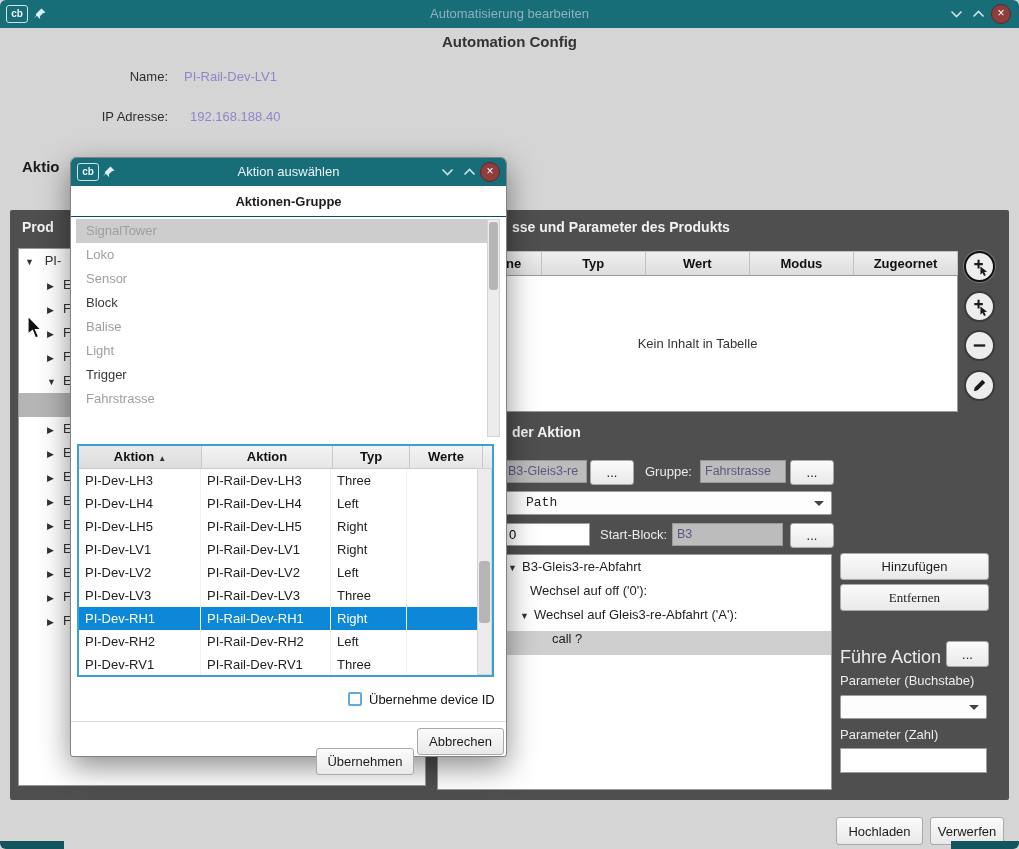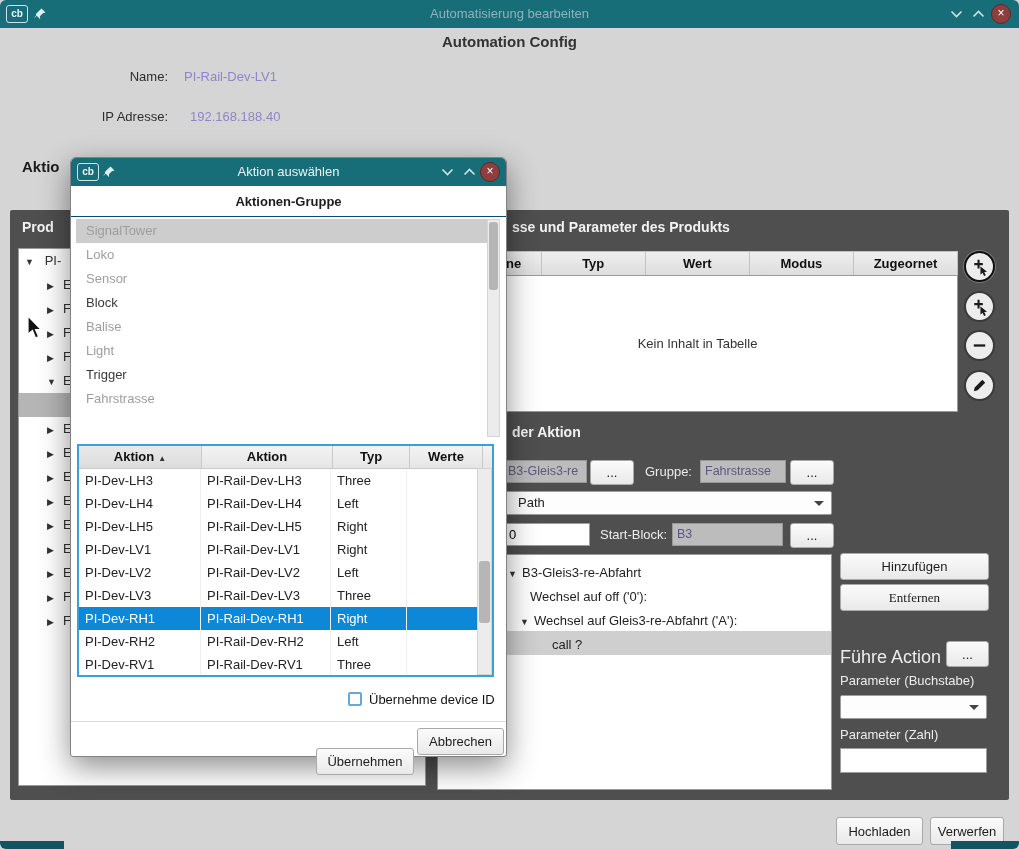--- a/index.html
+++ b/index.html
@@ -50,26 +50,26 @@
   .circ{width:27px;height:27px;border-radius:50%;background:#ededed;border:2px solid #3a3a3a;
         display:flex;align-items:center;justify-content:center;left:964px;}
   .circ.focused{border-color:#101010;box-shadow:0 0 0 1px #777;}
 
   
   .gray-field{background:#bcbcbc;border:1px solid #999;color:#5e5880;font-size:12.5px;
               line-height:21px;padding:0 4px;white-space:nowrap;overflow:hidden;height:21px;}
   .btn{background:linear-gradient(#fbfbfb,#e9e9e9);border:1px solid #a9a9a9;border-radius:3px;
        font-size:13px;color:#1c1c1c;text-align:center;display:flex;align-items:center;justify-content:center;}
   .combo{background:#fdfdfd;border:1px solid #9c9c9c;border-radius:2px;font-size:13px;color:#222;}
-  .combo .combo-text{margin-left:14px;line-height:22px;display:inline-block;}
+  .combo .combo-text{margin-left:22px;line-height:22px;display:inline-block;font-family:Liberation Mono, monospace;}
   .combo::after{content:"";position:absolute;right:7px;top:9px;border:5px solid transparent;border-top-color:#444;}
   .textinput{border:1px solid #9c9c9c;background:#fff;font-family:inherit;font-size:13px;padding:0 5px;box-sizing:border-box;}
 
   .atree{left:437px;top:554px;width:395px;height:236px;padding-top:4px;box-sizing:border-box;}
-  .atrow{height:24px;line-height:28px;font-size:13px;color:#1e1e1e;white-space:nowrap;}
+  .atrow{height:24px;line-height:16px;font-size:13px;color:#1e1e1e;white-space:nowrap;}
   .atrow .aarrow{display:inline-block;width:14px;font-size:9px;color:#333;}
   .atrow.lvl0{padding-left:70px;}
   .atrow.lvl1{padding-left:82px;}
   .atrow.lvl1b{padding-left:92px;}
   .atrow.lvl2{padding-left:114px;}
   .atrow.asel{background:#cfcfcf;}
 
   
   .teal-edge{background:#14545e;height:8px;top:841px;}
 

